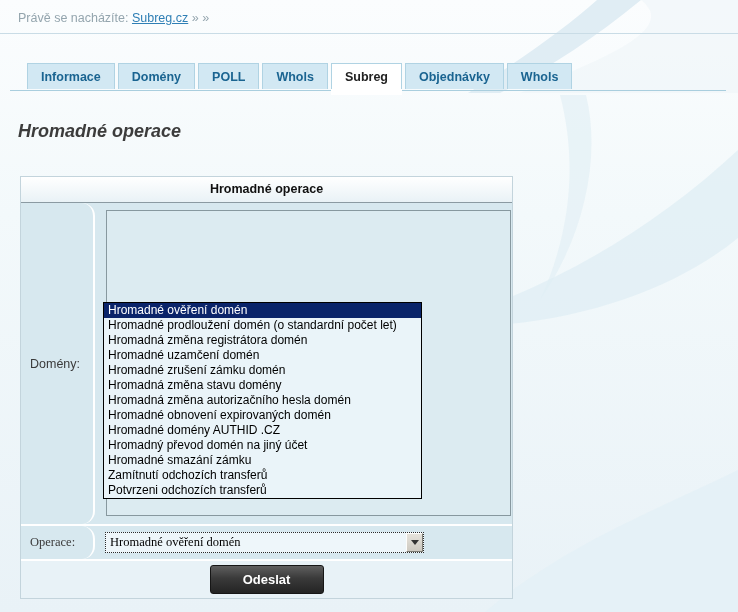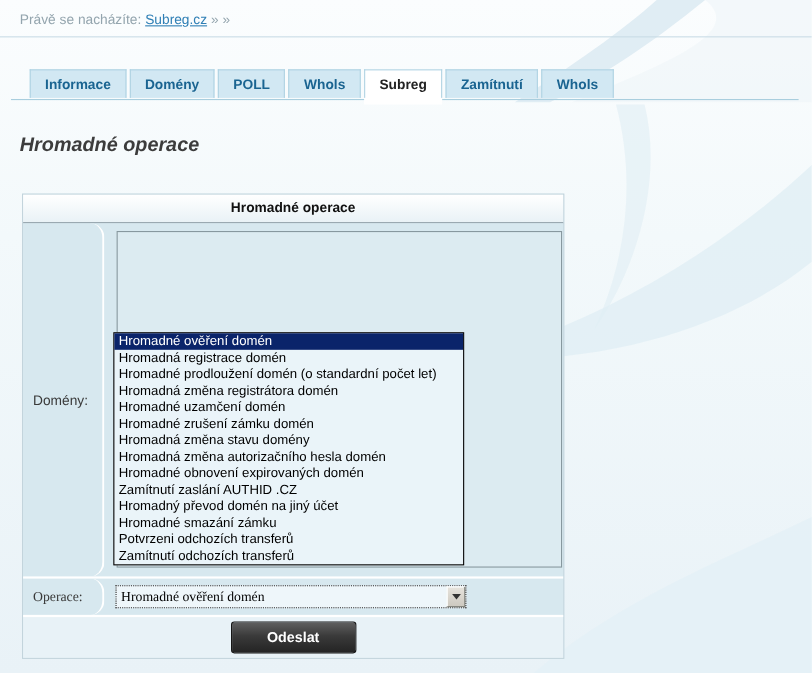--- a/index.html
+++ b/index.html
@@ -140,21 +140,21 @@
     <a>Subreg.cz</a>
     <span>» »</span>
   </div>
 
   <div class="layer tabs-row">
       <div class="tab">Informace</div>
       <div class="tab">Domény</div>
       <div class="tab">POLL</div>
       <div class="tab">Whols</div>
       <div class="tab active">Subreg</div>
-      <div class="tab">Zamítnutí</div>
+      <div class="tab">Objednávky</div>
       <div class="tab">Whols</div>
     </div>
 
   <h1 class="layer page-title">Hromadné operace</h1>
 
   <div class="layer form-table">
     <div class="form-header">Hromadné operace</div>
 
     <div class="form-row row-domains">
       <div class="label-cell">Domény:</div>
@@ -175,28 +175,27 @@
       </div>
     </div>
 
     <div class="form-footer">
       <button class="submit-btn">Odeslat</button>
     </div>
   </div>
 
   <div class="layer dropdown-popup">
       <div class="option selected">Hromadné ověření domén</div>
-      <div class="option">Hromadná registrace domén</div>
       <div class="option">Hromadné prodloužení domén (o standardní počet let)</div>
       <div class="option">Hromadná změna registrátora domén</div>
       <div class="option">Hromadné uzamčení domén</div>
       <div class="option">Hromadné zrušení zámku domén</div>
       <div class="option">Hromadná změna stavu domény</div>
       <div class="option">Hromadná změna autorizačního hesla domén</div>
       <div class="option">Hromadné obnovení expirovaných domén</div>
-      <div class="option">Zamítnutí zaslání AUTHID .CZ</div>
+      <div class="option">Hromadné domény AUTHID .CZ</div>
       <div class="option">Hromadný převod domén na jiný účet</div>
       <div class="option">Hromadné smazání zámku</div>
+      <div class="option">Zamítnutí odchozích transferů</div>
       <div class="option">Potvrzeni odchozích transferů</div>
-      <div class="option">Zamítnutí odchozích transferů</div>
     </div>
 
 </div>
 
 </body></html>

